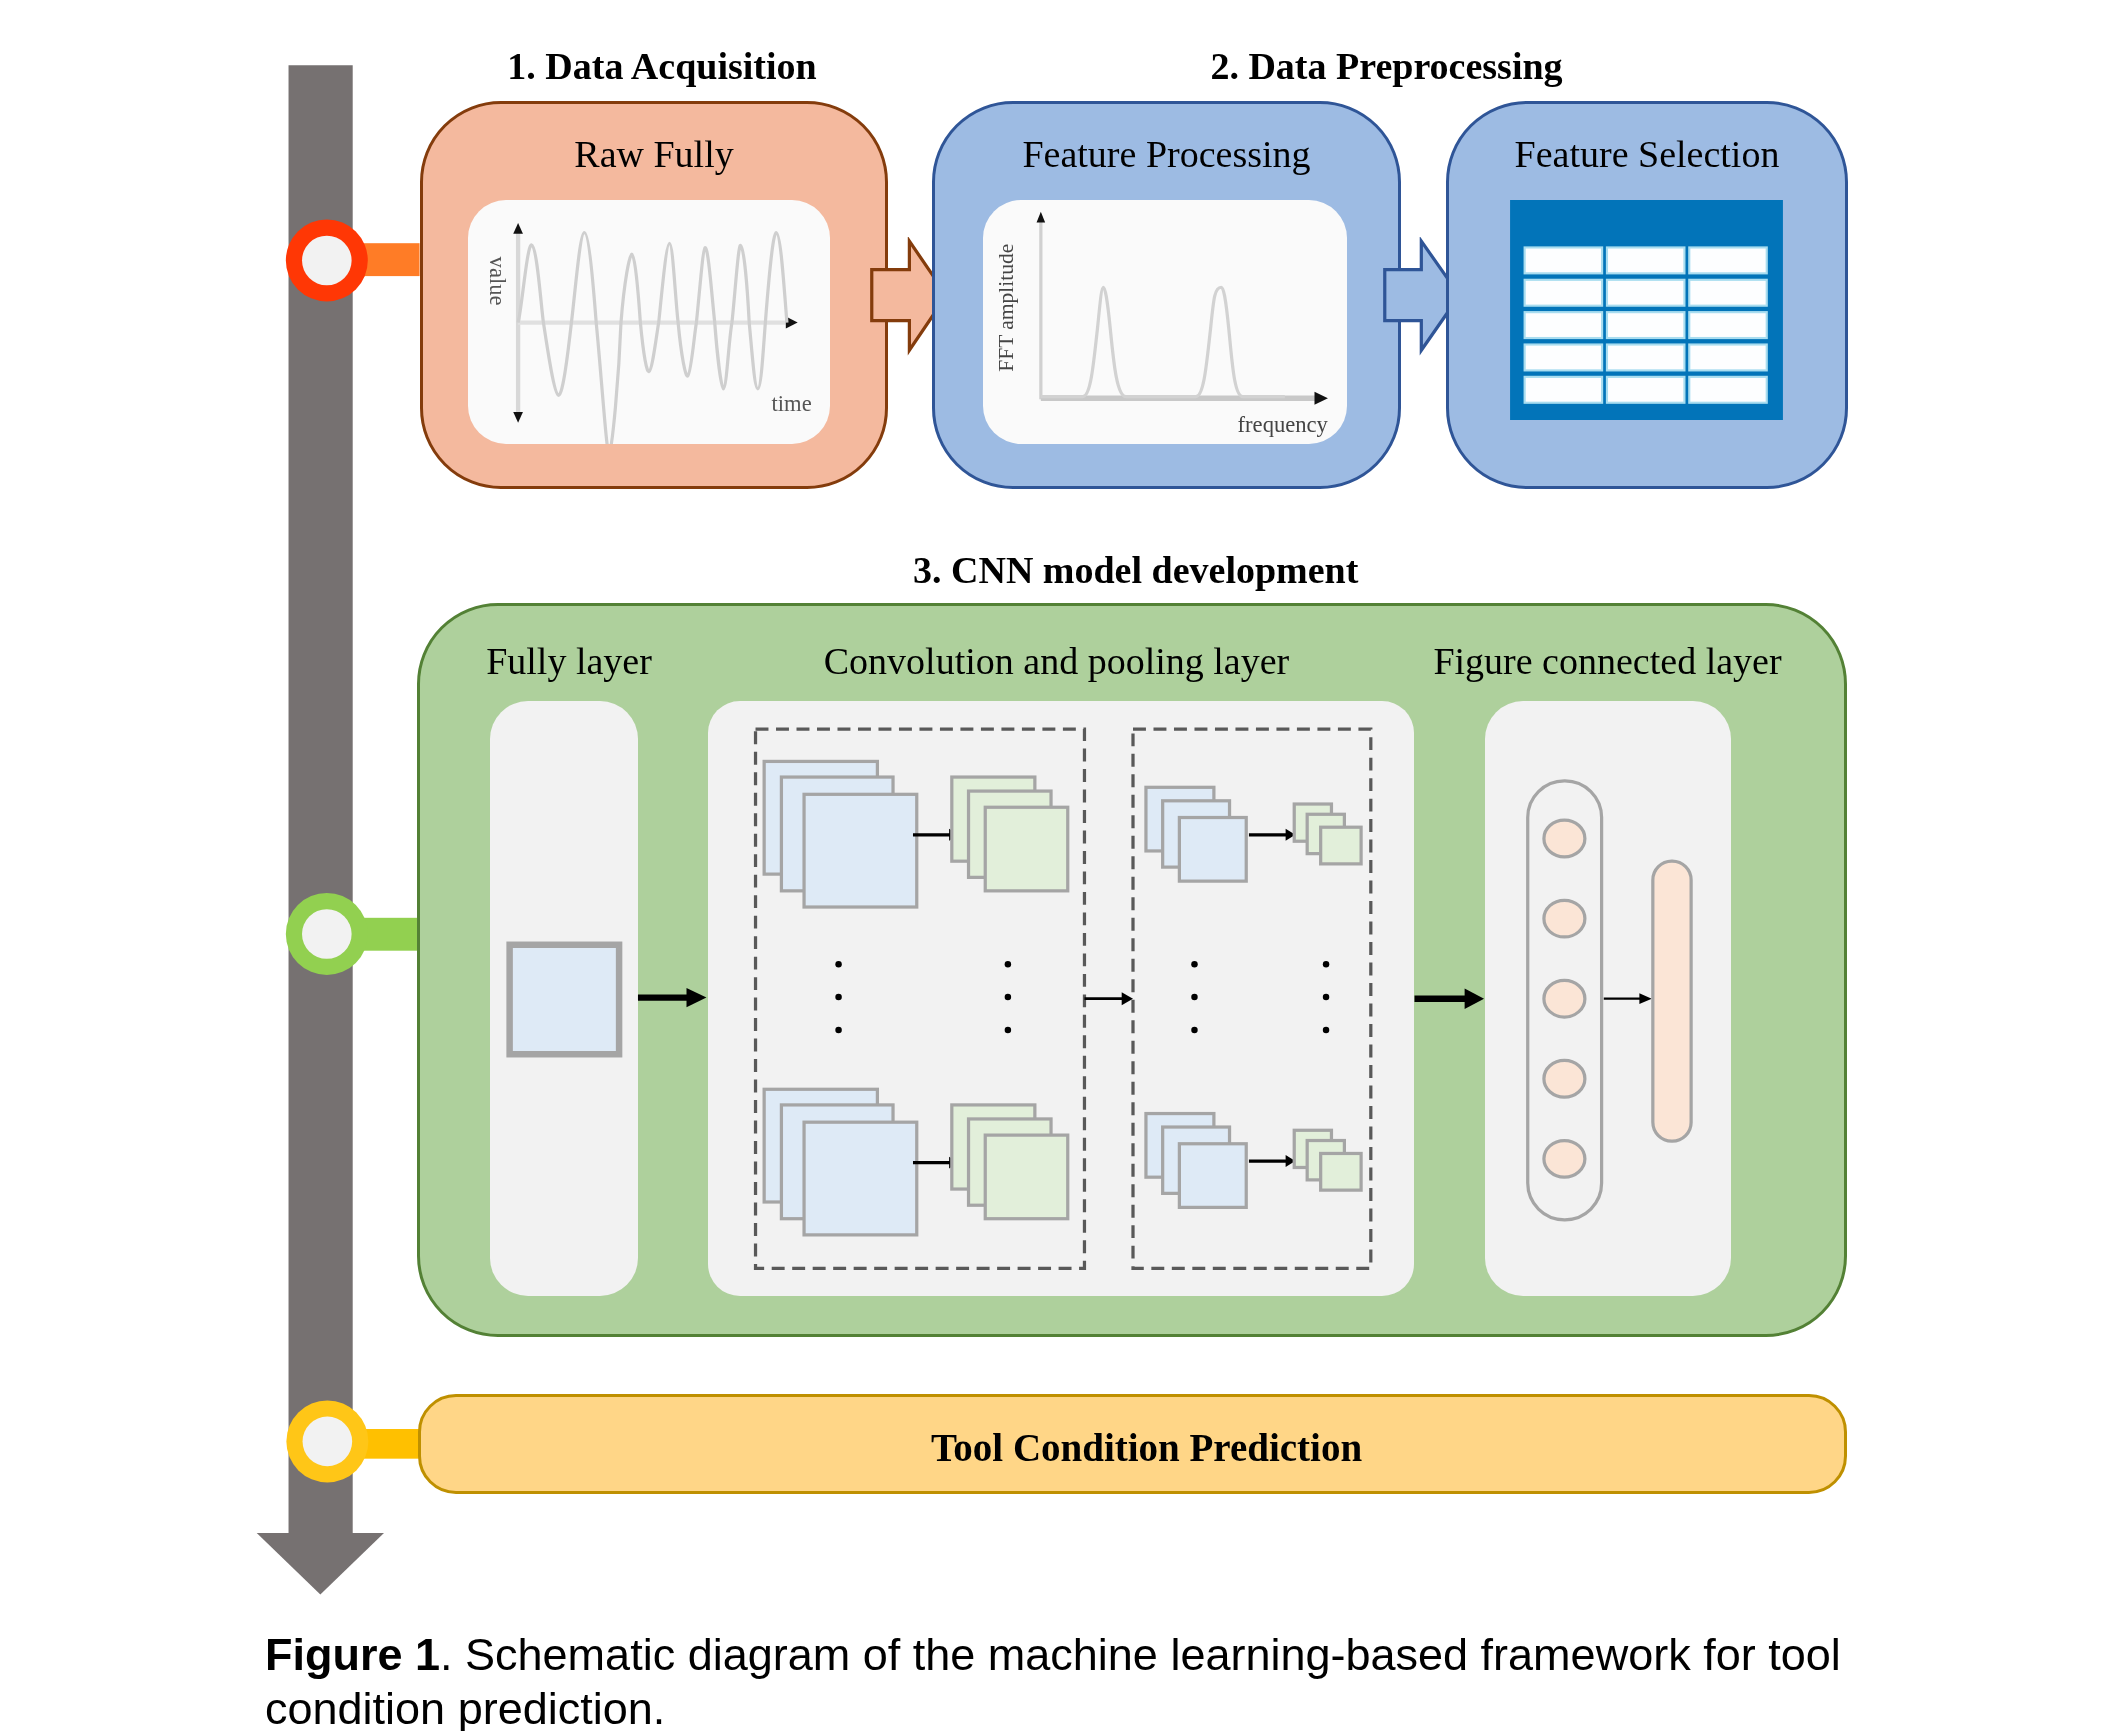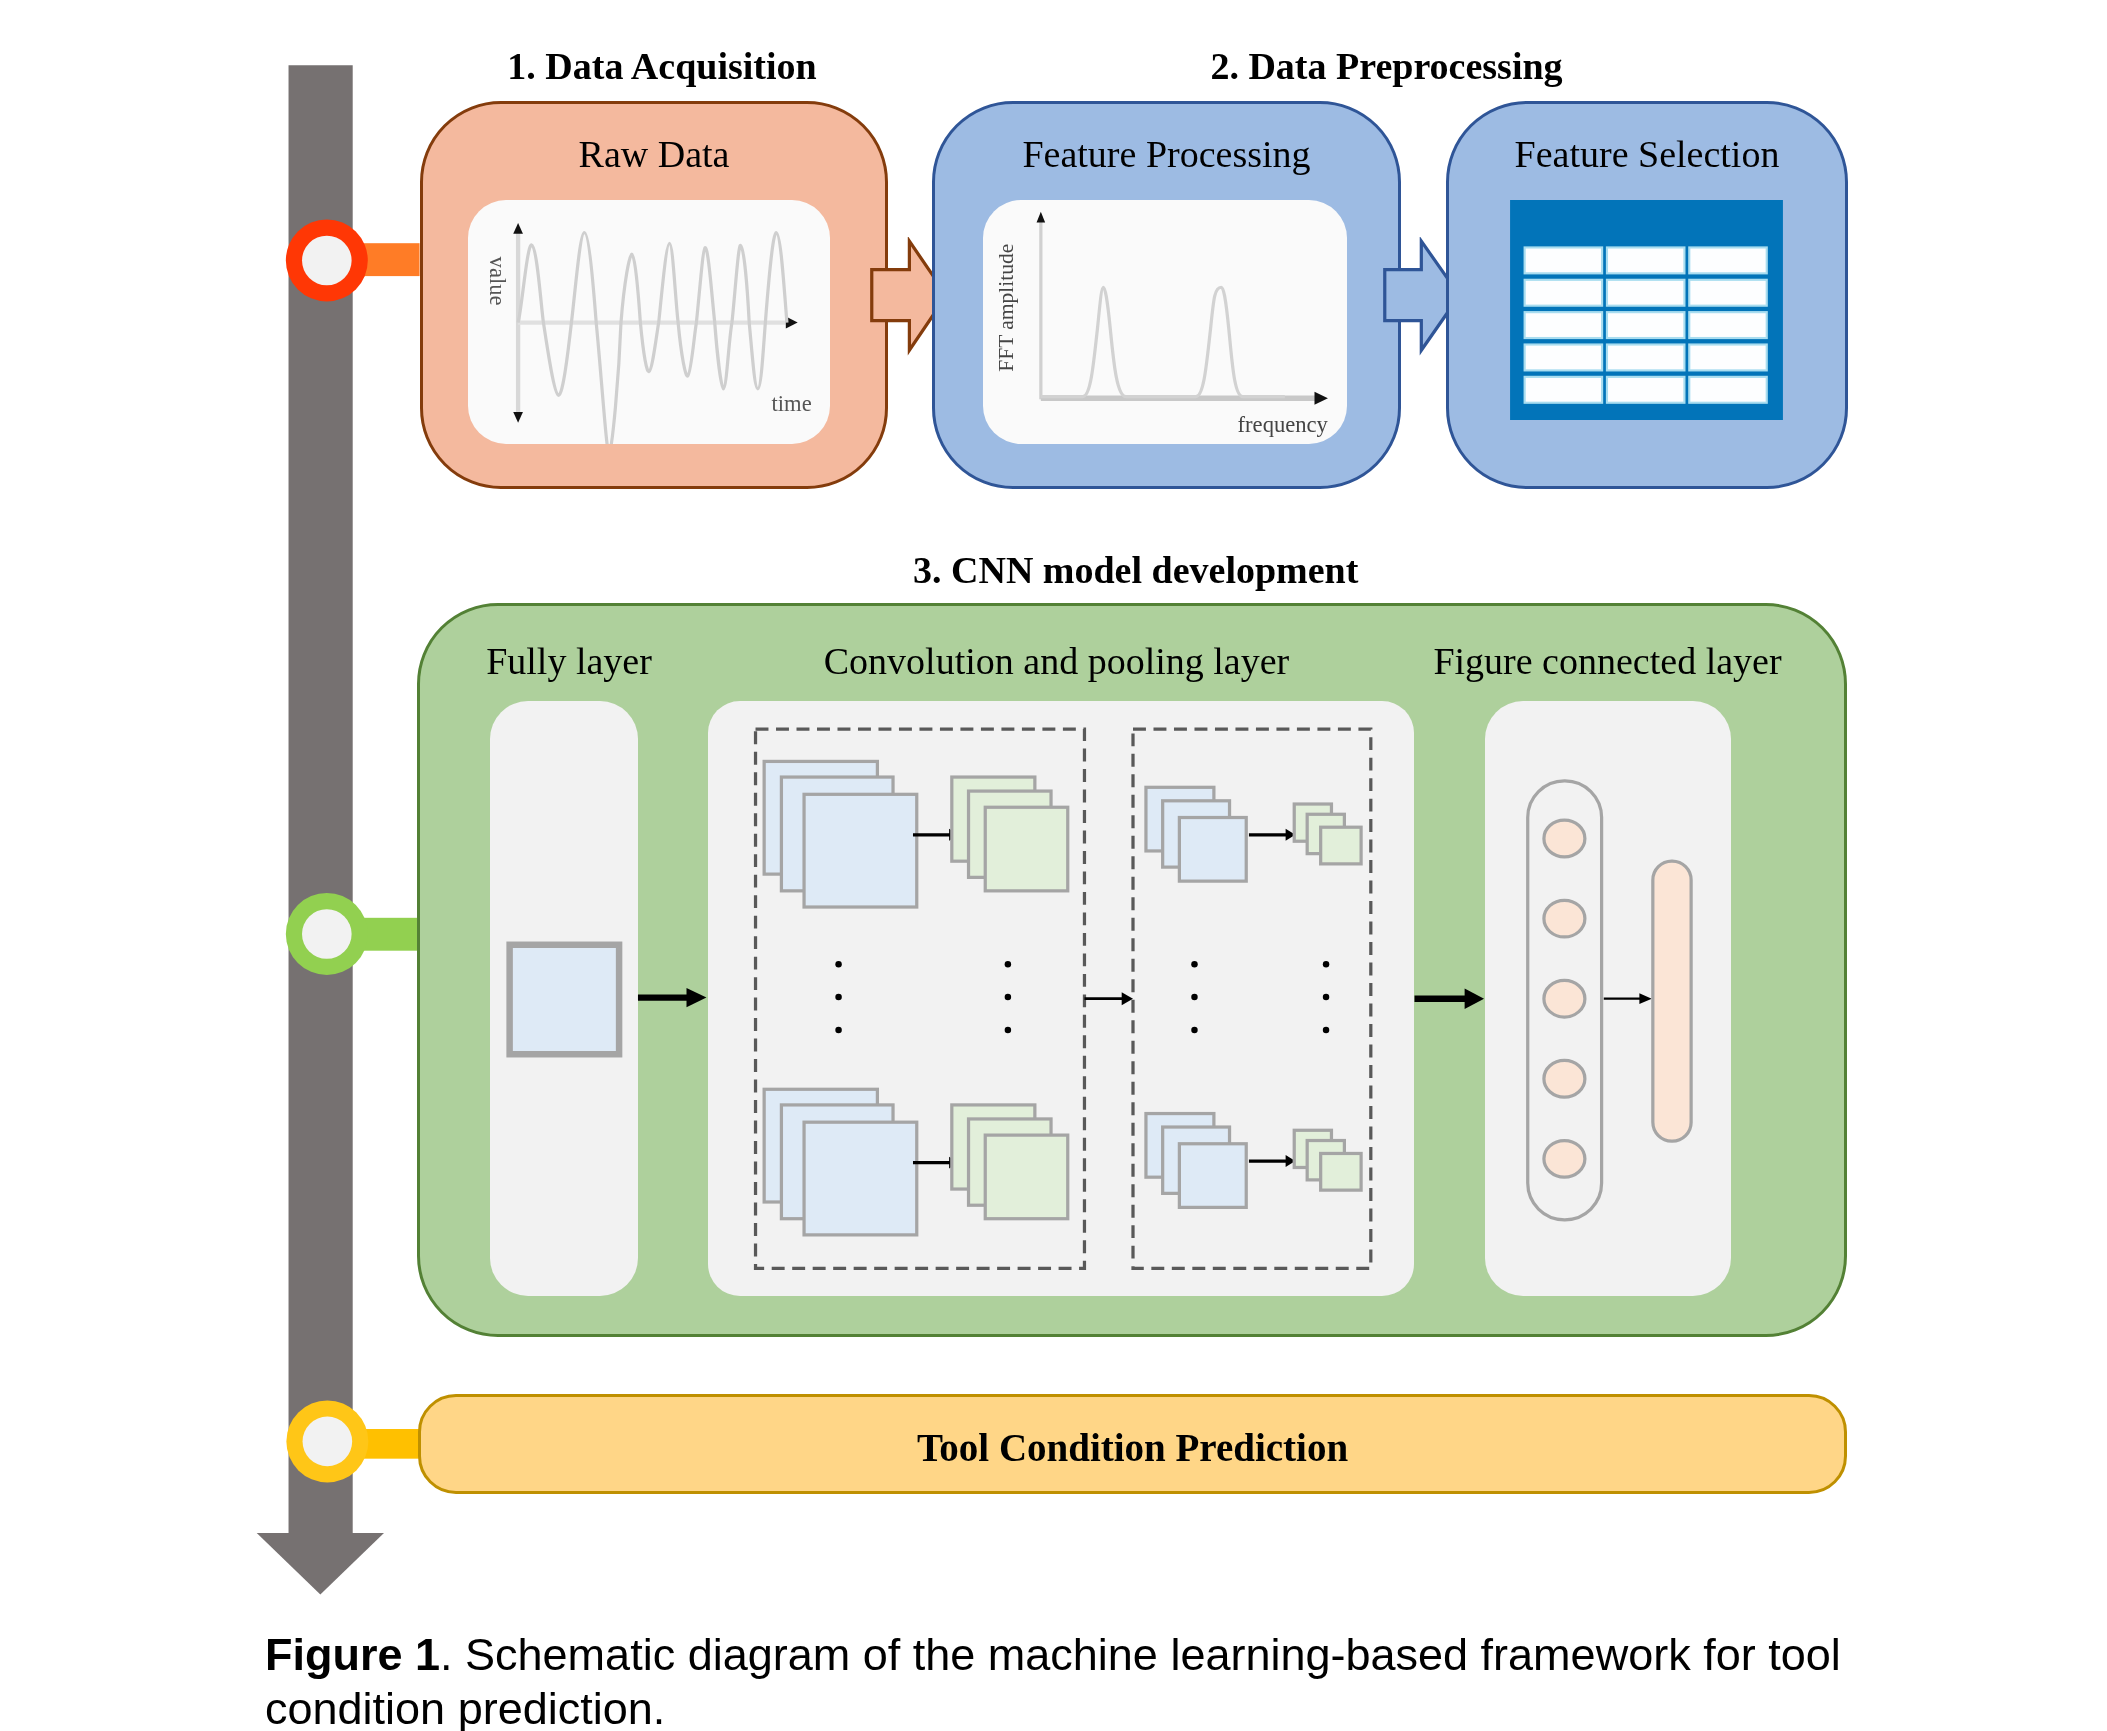--- a/index.html
+++ b/index.html
@@ -36,21 +36,21 @@
     <circle cx="607" cy="2673" r="76" fill="#FFC617"></circle>
     <circle cx="607" cy="2673" r="46" fill="#F2F2F2"></circle>
   </g>
 </svg>
 
 <div class="abs serif title" style="left:487px;top:47px;width:324px;margin-left:13px;">1. Data Acquisition</div>
 <div class="abs serif title" style="left:1198px;top:47px;width:377px;">2. Data Preprocessing</div>
 <div class="abs serif title" style="left:913px;top:551px;width:431px;">3. CNN model development</div>
 
 <div class="abs box" style="left:420px;top:101px;width:468px;height:388px;background:#F4B99E;border:3.8px solid #843C0C;border-radius:81px;"></div>
-<div class="abs serif label" style="left:420px;top:135px;width:468px;">Raw Data</div>
+<div class="abs serif label" style="left:420px;top:135px;width:468px;">Raw Fully</div>
 <div class="abs box" style="left:468px;top:200px;width:362px;height:244px;background:#FAFAFA;border-radius:38px;"></div>
 <svg class="abs" style="left:468px;top:200px" width="362" height="244" viewBox="0 0 672 452">
   <line x1="93" y1="60" x2="93" y2="395" stroke="#D8D8D8" stroke-width="8"></line>
   <polygon points="84,62 102,62 93,42" fill="#111"></polygon>
   <polygon points="84,393 102,393 93,413" fill="#111"></polygon>
   <line x1="93" y1="227" x2="590" y2="227" stroke="#E0E0E0" stroke-width="8"></line>
   <polygon points="590,216 590,238 612,227" fill="#111"></polygon>
   <path d="M93,227 C100,200 110,80 118,83 C128,86 135,190 140,227 C148,280 160,360 168,362 C176,364 186,280 192,227
        C200,160 208,60 216,60 C224,60 232,150 238,227 C248,330 258,480 262,470 C268,460 280,330 284,227
        C290,150 300,100 304,100 C310,100 316,170 320,227 C326,290 332,320 336,318 C342,316 350,250 354,227
@@ -190,18 +190,18 @@
       <ellipse cx="2901" cy="1852" rx="38" ry="34" fill="#FBE5D6" stroke="#A5A5A5" stroke-width="6"></ellipse>
       <ellipse cx="2901" cy="2000.5" rx="38" ry="34" fill="#FBE5D6" stroke="#A5A5A5" stroke-width="6"></ellipse>
       <ellipse cx="2901" cy="2149" rx="38" ry="34" fill="#FBE5D6" stroke="#A5A5A5" stroke-width="6"></ellipse>
     </g>
   <line x1="2974" y1="1852" x2="3045" y2="1852" stroke="#000" stroke-width="4"></line>
   <polygon points="3040,1842 3040,1862 3063,1852" fill="#000"></polygon>
   <rect x="3065" y="1597" width="71" height="519" rx="35" ry="35" fill="#FBE5D6" stroke="#A5A5A5" stroke-width="6"></rect>
 </svg>
 
 <div class="abs box" style="left:418px;top:1394px;width:1429px;height:100px;background:#FFD687;border:3.2px solid #BF9000;border-radius:38px;"></div>
-<div class="abs serif title" style="left:418px;top:1428px;width:1429px;font-size:39px;">Tool Condition Prediction</div>
+<div class="abs serif title" style="left:432px;top:1428px;width:1429px;font-size:39px;">Tool Condition Prediction</div>
 
 <div class="abs sans" style="left:265px;top:1628px;width:1591px;font-size:45px;line-height:54px;">
   <b>Figure 1</b><span>. Schematic diagram of the machine learning-based framework for tool condition prediction.</span>
 </div>
 
 
 </body></html>

